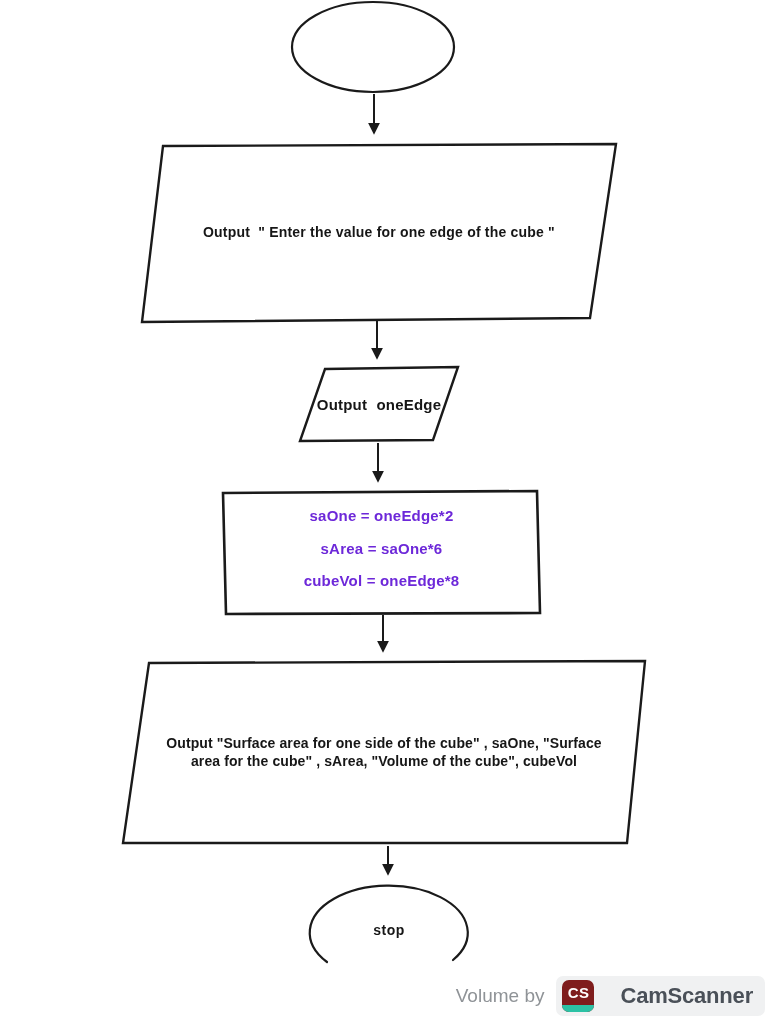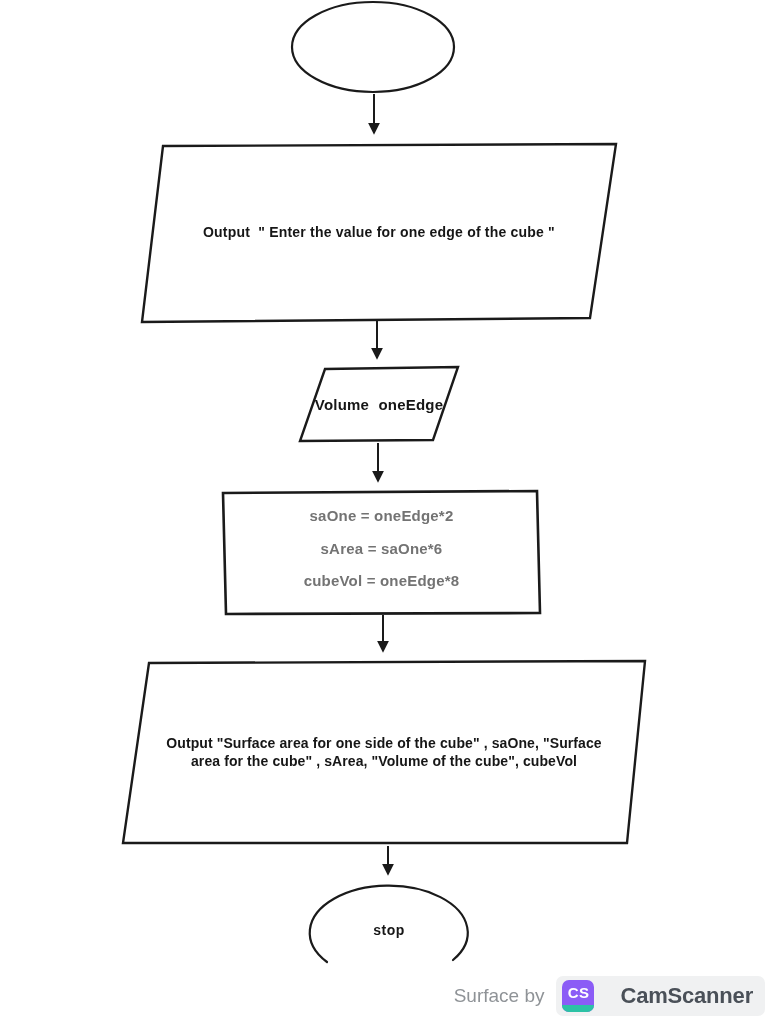--- a/index.html
+++ b/index.html
@@ -26,21 +26,21 @@
   }
   .terminator-label { font-size: 14px; font-weight: 600; letter-spacing: 0.5px; }
   .io-label        { font-size: 14px; }
   .input-label     { font-size: 15px; word-spacing: 5px; }
 
   #process-label {
     position: absolute;
     left: 224px; top: 492px; width: 315px; height: 112px;
     display: flex; flex-direction: column;
     align-items: center; justify-content: space-evenly;
-    color: #737373; font-size: 15px; font-weight: 700;
+    color: #6d28d9; font-size: 15px; font-weight: 700;
     text-align: center; letter-spacing: 0.2px;
   }
   #output2-label {
     position: absolute;
     left: 123px; top: 661px; width: 522px; height: 182px;
     display: flex; flex-direction: column;
     align-items: center; justify-content: center;
     color: #161616; font-size: 14px; font-weight: 700;
     line-height: 18.5px; text-align: center; white-space: pre;
     letter-spacing: 0.1px;
@@ -61,21 +61,21 @@
   #cs-badge {
     display: flex; align-items: center;
     background: #f0f1f2;
     border-radius: 7px;
     height: 40px;
     padding: 0 12px 0 6px;
   }
   #cs-icon {
     position: relative;
     width: 32px; height: 32px;
-    background: #8b5cf6;
+    background: #7f1d1d;
     border-radius: 7px;
     overflow: hidden;
     display: flex; align-items: flex-start; justify-content: center;
   }
   #cs-icon .cs-letters {
     color: #ffffff;
     font-size: 15px;
     font-weight: 700;
     line-height: 25px;
     letter-spacing: 0.3px;
@@ -125,37 +125,37 @@
     <polygon points="149,663 645,661 627,843 123,843" stroke="#1a1a1a" stroke-width="2.4"></polygon>
 
     <line x1="388" y1="846" x2="388" y2="874" stroke="#1a1a1a" stroke-width="2" marker-end="url(#arrowhead)"></line>
 
     <path d="M 327 962 A 79 47 0 1 1 453 960" stroke="#1a1a1a" stroke-width="2.2" stroke-linecap="round"></path>
   </svg>
 
 
   <div class="label io-label" style="left:142px; top:146px; width:474px; height:172px;">Output  " Enter the value for one edge of the cube "</div>
 
-  <div class="label input-label" style="left:300px; top:368px; width:158px; height:72px;">Volume oneEdge</div>
+  <div class="label input-label" style="left:300px; top:368px; width:158px; height:72px;">Output oneEdge</div>
 
   <div id="process-label">
     <div>saOne = oneEdge*2</div>
     <div>sArea = saOne*6</div>
     <div>cubeVol = oneEdge*8</div>
   </div>
 
   <div id="output2-label">
     <div>Output "Surface area for one side of the cube" , saOne, "Surface</div>
     <div>area for the cube" , sArea, "Volume of the cube", cubeVol</div>
   </div>
 
   <div class="label terminator-label" style="left:311px; top:886px; width:156px; height:88px;">stop</div>
 
   <div id="footer">
-    <span id="powered-by">Surface by</span>
+    <span id="powered-by">Volume by</span>
     <div id="cs-badge">
       <div id="cs-icon">
         <span class="cs-letters">CS</span>
         <span class="cs-teal-bar"></span>
       </div>
       <span id="cs-brand-name">CamScanner</span>
     </div>
   </div>
 
 </div>

